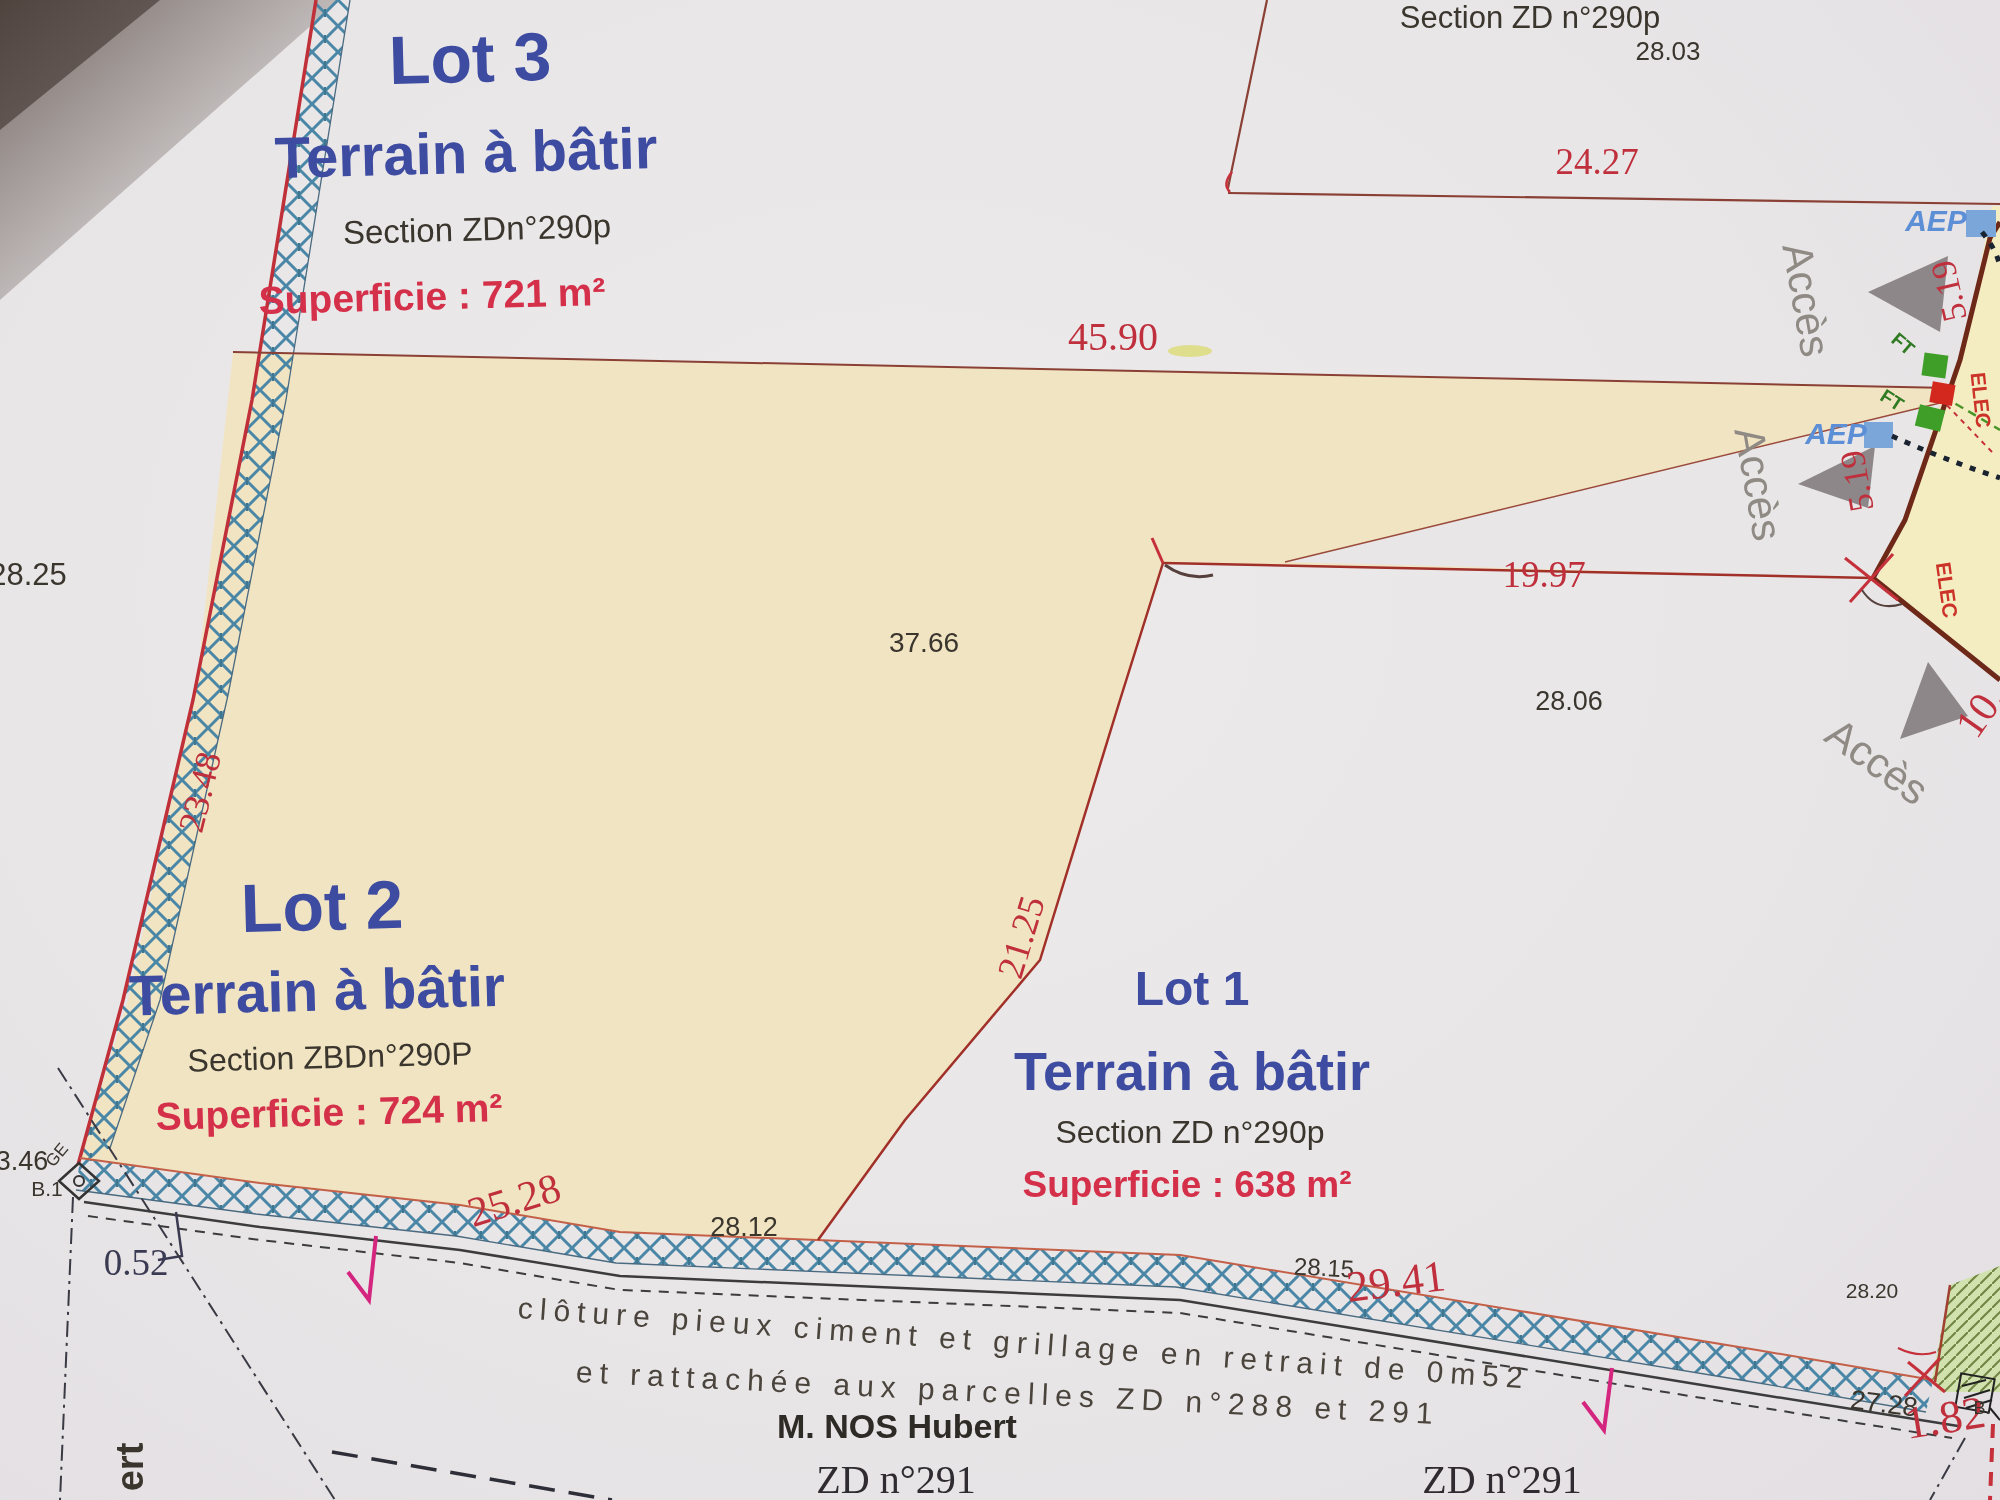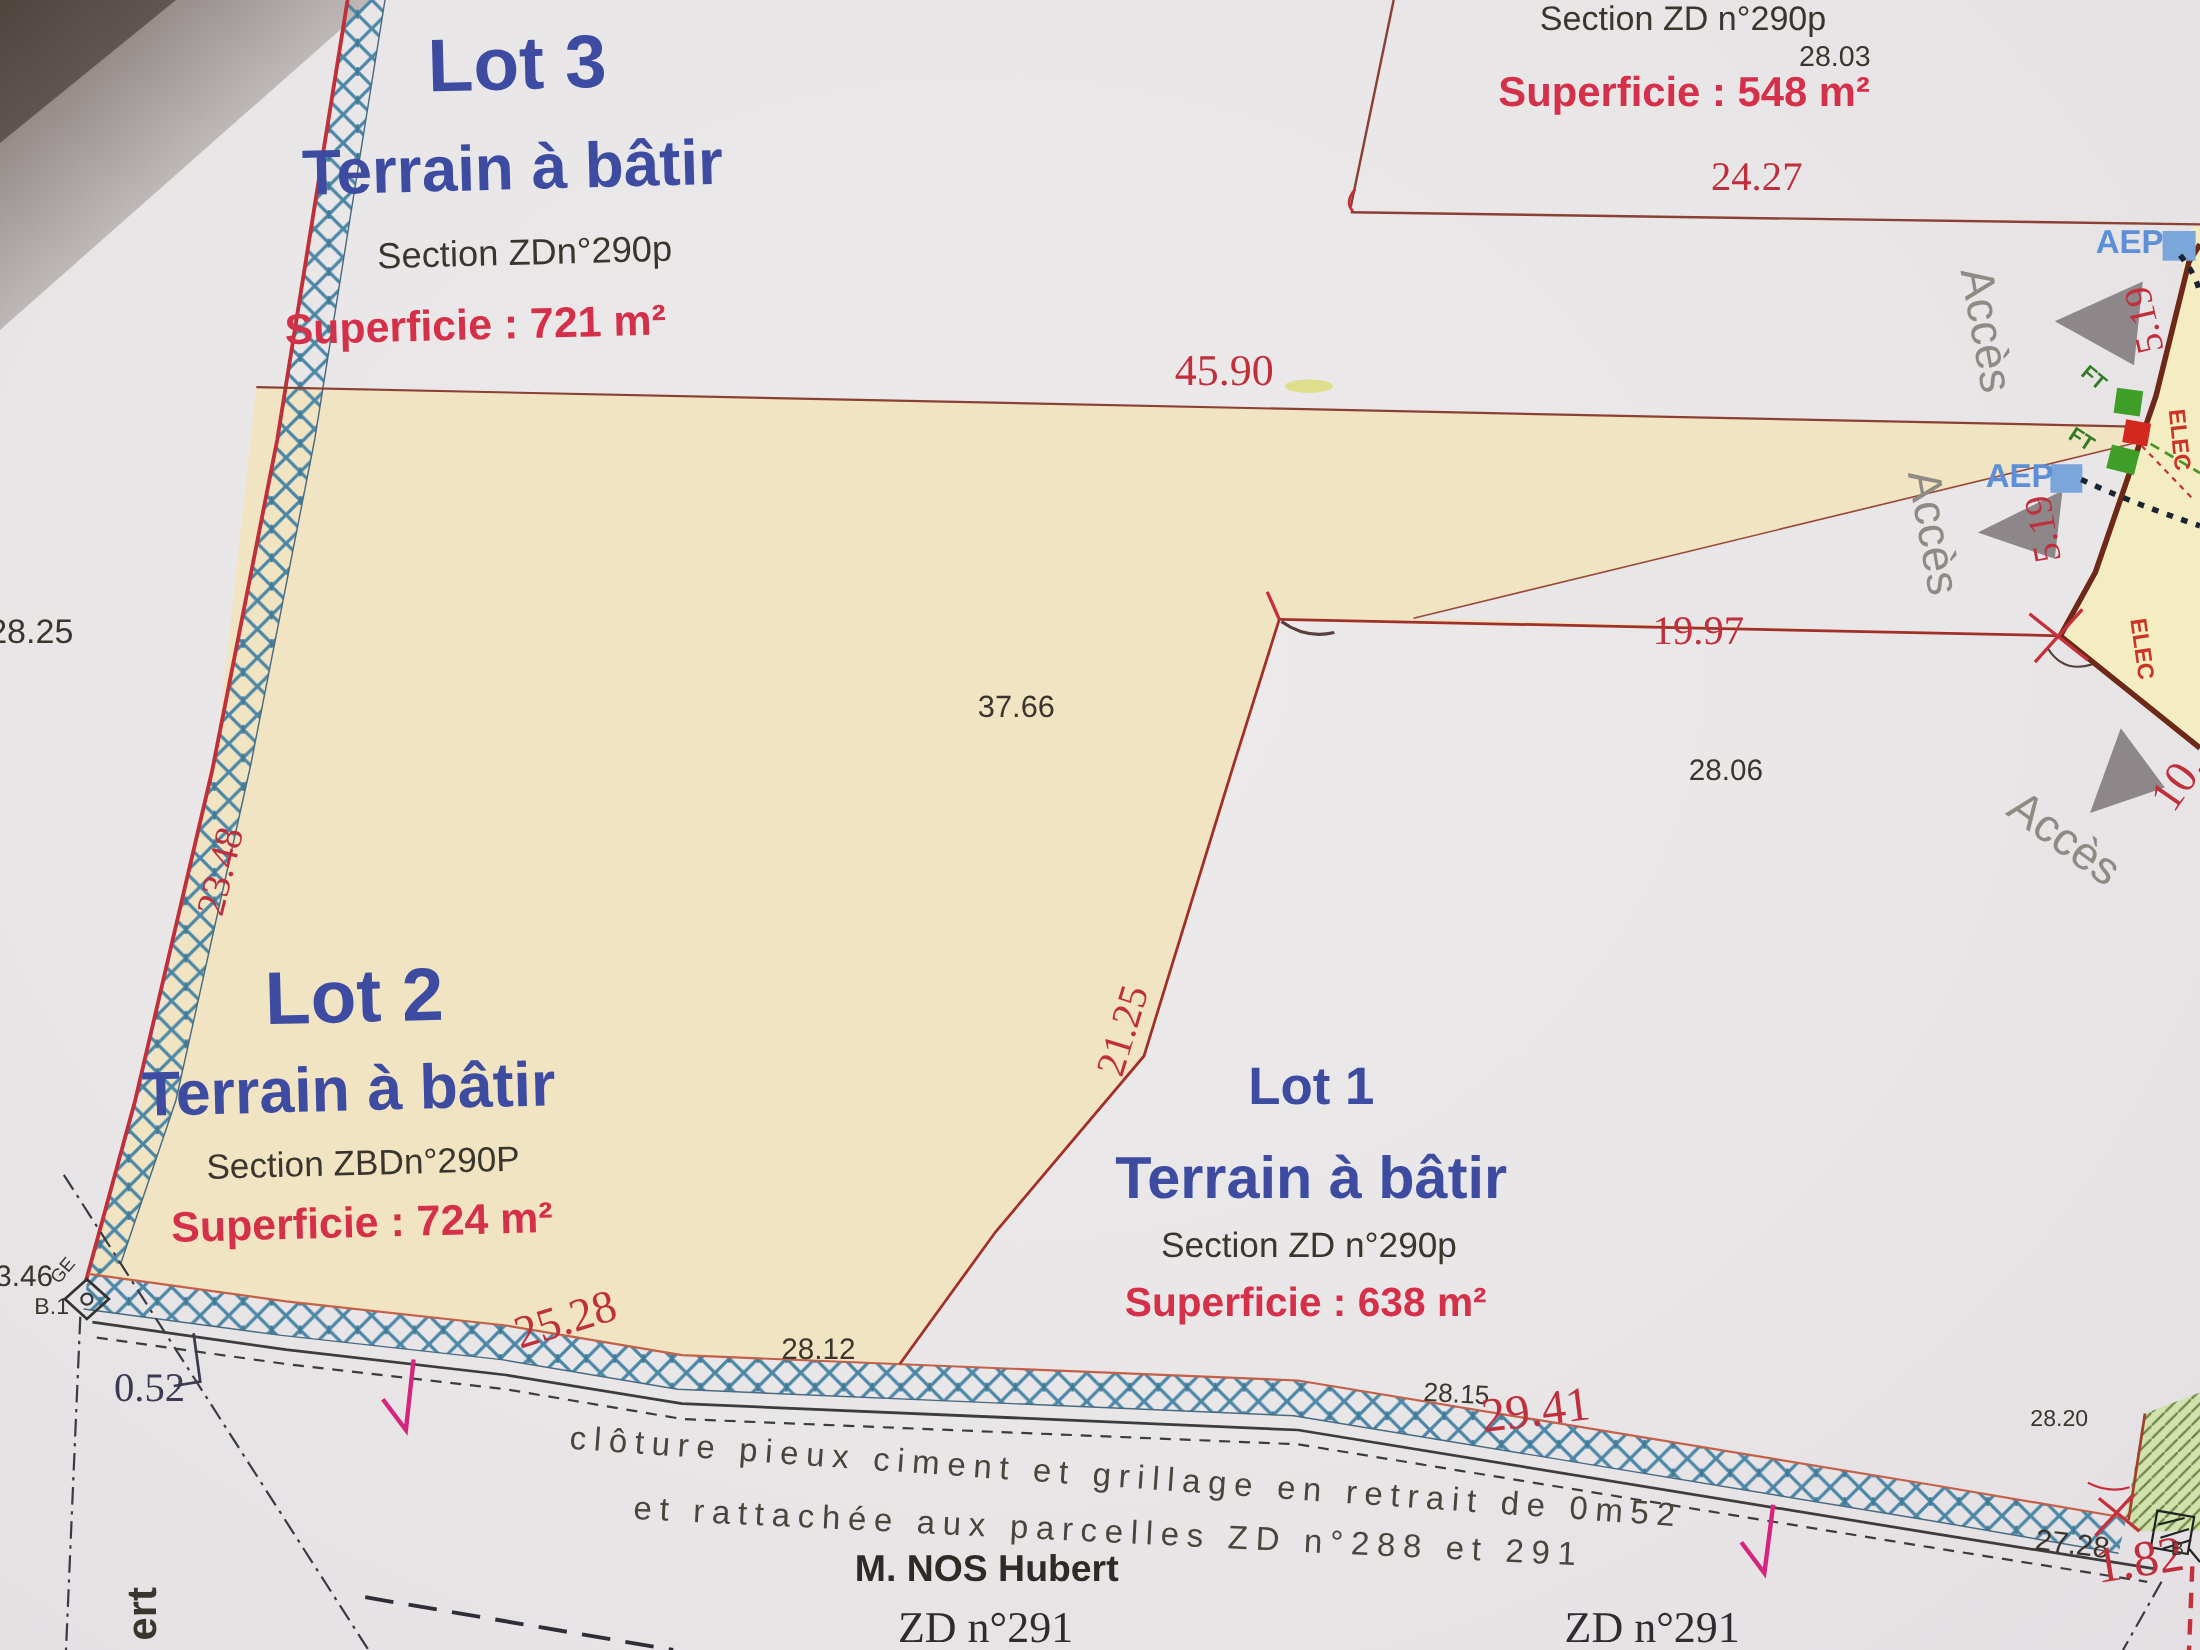--- a/index.html
+++ b/index.html
@@ -7,21 +7,21 @@
          background:radial-gradient(ellipse at 45% 40%, #edeaec 0%, #e9e6e8 55%, #e3dfe2 100%);
          font-family:"Liberation Sans", sans-serif;}
   .stage svg{position:absolute;left:0;top:0;}
   .lbl{position:absolute;white-space:nowrap;transform:translate(-50%,-50%);line-height:1;}
   .lblL{position:absolute;white-space:nowrap;transform-origin:left center;transform:translate(0,-50%);line-height:1;}
   .dark{color:#3a352d;}
   .redserif{font-family:"Liberation Serif", serif;color:#bf2f3c;}
   .blue{color:#3d4ba0;font-weight:bold;}
   .sup{color:#d5304a;font-weight:bold;}
   .gray{color:#8f8a84;}
-  .aep{color:#5c8fd6;font-weight:bold;}
+  .aep{color:#5c8fd6;font-weight:bold;font-style:italic;}
   .ftg{color:#2f7a22;font-weight:bold;}
   .elec{color:#cc3328;font-weight:bold;}
   .navyserif{font-family:"Liberation Serif", serif;color:#3a3a52;}
   .note{color:#4a443c;letter-spacing:7px;}
   .serifdark{font-family:"Liberation Serif", serif;color:#2f2b30;}
 </style>
 </head>
 <body>
 
 <div class="stage">
@@ -119,21 +119,20 @@
   </g>
 </svg>
 
 <div class="lbl blue" style="left:470px;top:58px;font-size:68px;transform:translate(-50%,-50%) rotate(-1.5deg);">Lot 3</div>
 <div class="lbl blue" style="left:466px;top:153px;font-size:58px;transform:translate(-50%,-50%) rotate(-1.5deg);">Terrain à bâtir</div>
 <div class="lbl dark" style="left:477px;top:229px;font-size:33px;transform:translate(-50%,-50%) rotate(-1.5deg);">Section ZDn°290p</div>
 <div class="lbl sup" style="left:432px;top:296px;font-size:39px;transform:translate(-50%,-50%) rotate(-1.5deg);">Superficie : 721 m²</div>
 
 <div class="lbl dark" style="left:1530px;top:17px;font-size:31px;">Section ZD n°290p</div>
 <div class="lbl dark" style="left:1668px;top:51px;font-size:26px;">28.03</div>
-<div class="lbl sup" style="left:1531px;top:84px;font-size:38px;">Superficie : 548 m²</div>
 <div class="lbl redserif" style="left:1597px;top:161px;font-size:37px;">24.27</div>
 
 <div class="lbl blue" style="left:322px;top:906px;font-size:68px;transform:translate(-50%,-50%) rotate(-1.5deg);">Lot 2</div>
 <div class="lbl blue" style="left:317px;top:991px;font-size:57px;transform:translate(-50%,-50%) rotate(-1.5deg);">Terrain à bâtir</div>
 <div class="lbl dark" style="left:330px;top:1057px;font-size:32px;transform:translate(-50%,-50%) rotate(-1.5deg);">Section ZBDn°290P</div>
 <div class="lbl sup" style="left:329px;top:1112px;font-size:39px;transform:translate(-50%,-50%) rotate(-1.5deg);">Superficie : 724 m²</div>
 
 <div class="lbl blue" style="left:1192px;top:989px;font-size:48px;">Lot 1</div>
 <div class="lbl blue" style="left:1192px;top:1071px;font-size:54px;">Terrain à bâtir</div>
 <div class="lbl dark" style="left:1190px;top:1132px;font-size:32px;">Section ZD n°290p</div>

